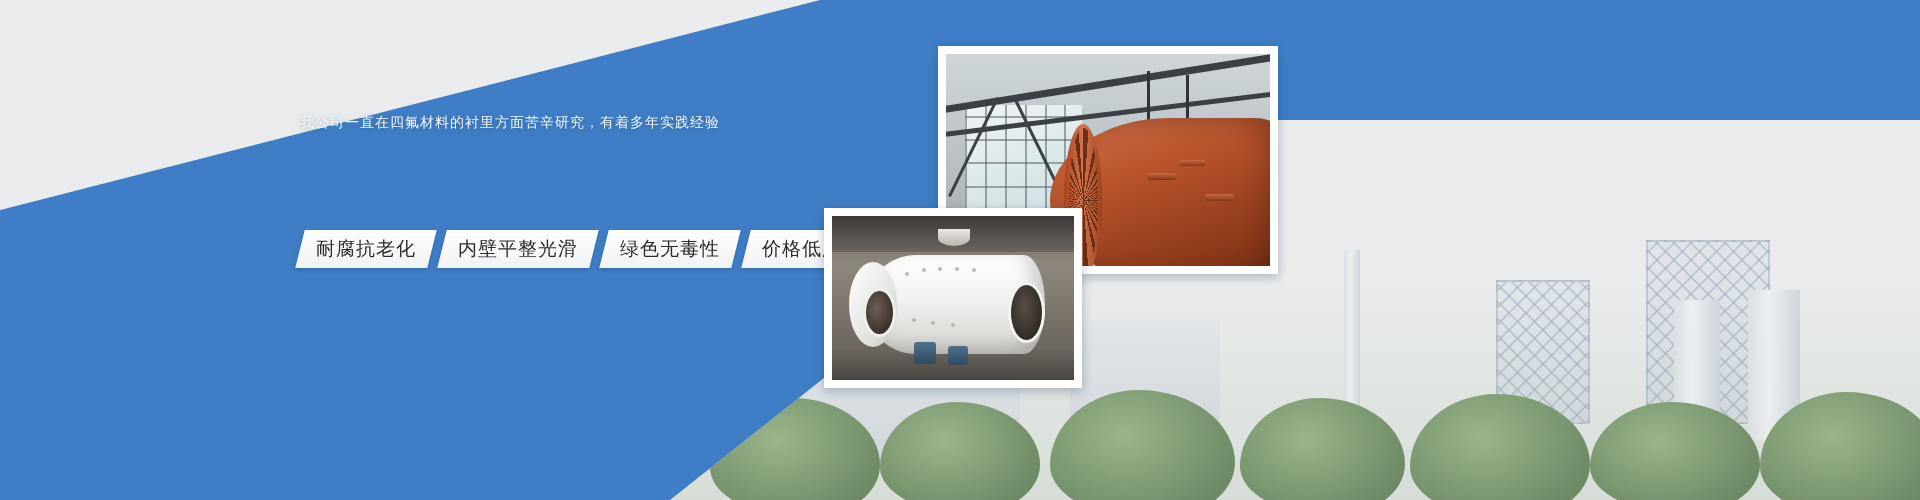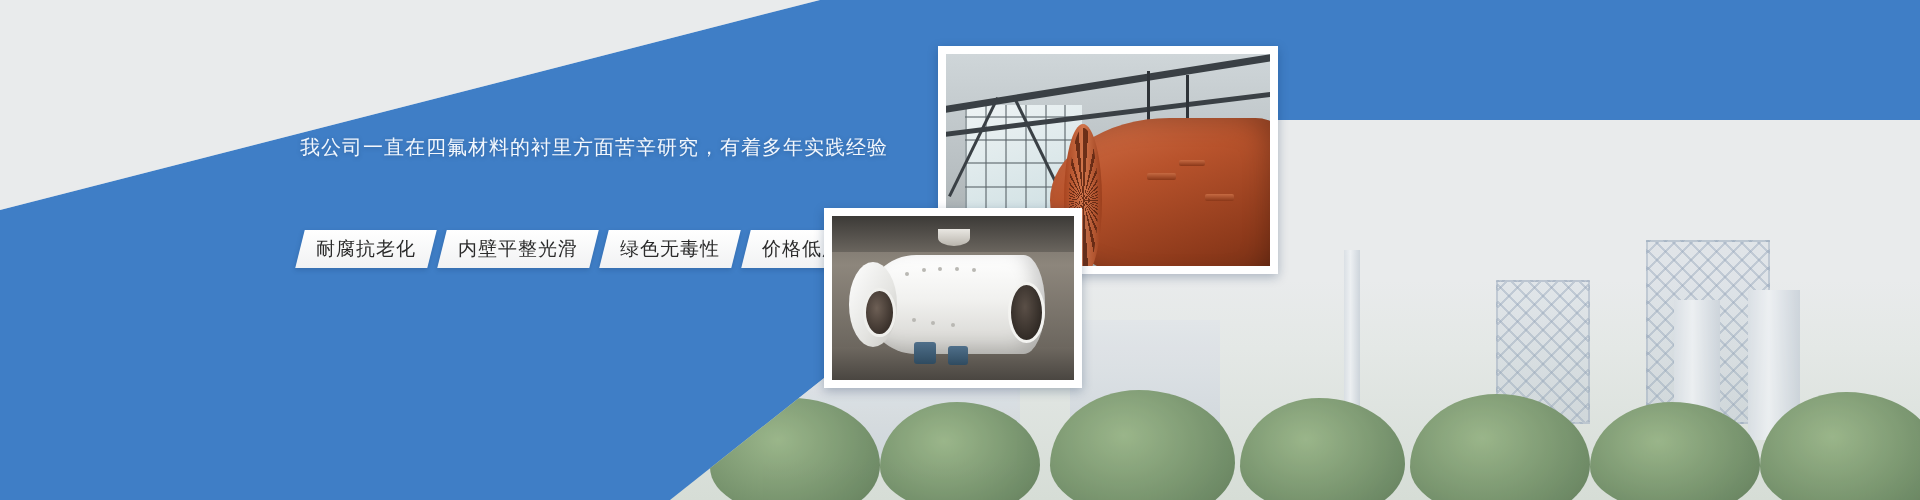--- a/index.html
+++ b/index.html
@@ -54,21 +54,21 @@
 
   
   .copy{position:absolute;left:300px;top:108px;width:560px;}
   .headline{
     font-size:54px;line-height:1;color:#ffffff;font-weight:400;
     letter-spacing:4px;white-space:nowrap;
     text-shadow:0 2px 6px rgba(20,50,90,.28);
   }
   .headline .gap{display:inline-block;width:26px;}
   .subtitle{
-    margin-top:26px;font-size:20px;color:#f2f7fd;letter-spacing:1px;
+    margin-top:6px;font-size:14px;color:#f2f7fd;letter-spacing:1px;
     white-space:nowrap;text-shadow:0 1px 4px rgba(20,50,90,.35);
   }
   .pills{position:absolute;left:300px;top:230px;display:flex;align-items:center;}
   .pill{
     position:relative;height:38px;display:flex;align-items:center;justify-content:center;
     background:linear-gradient(180deg,#ffffff,#f1f2f3);
     transform:skewX(-14deg);
     padding:0 16px;margin-right:10px;
     box-shadow:0 2px 5px rgba(15,45,85,.22);
   }

